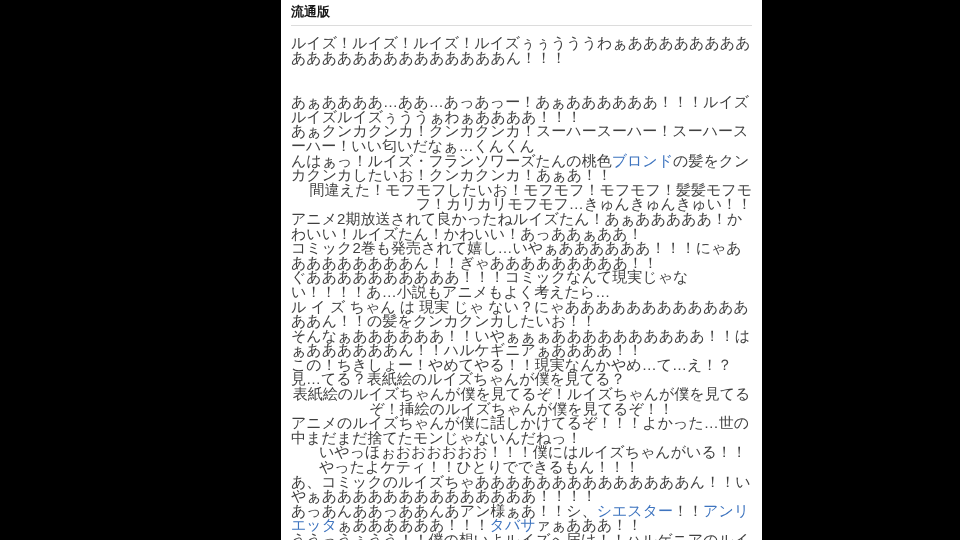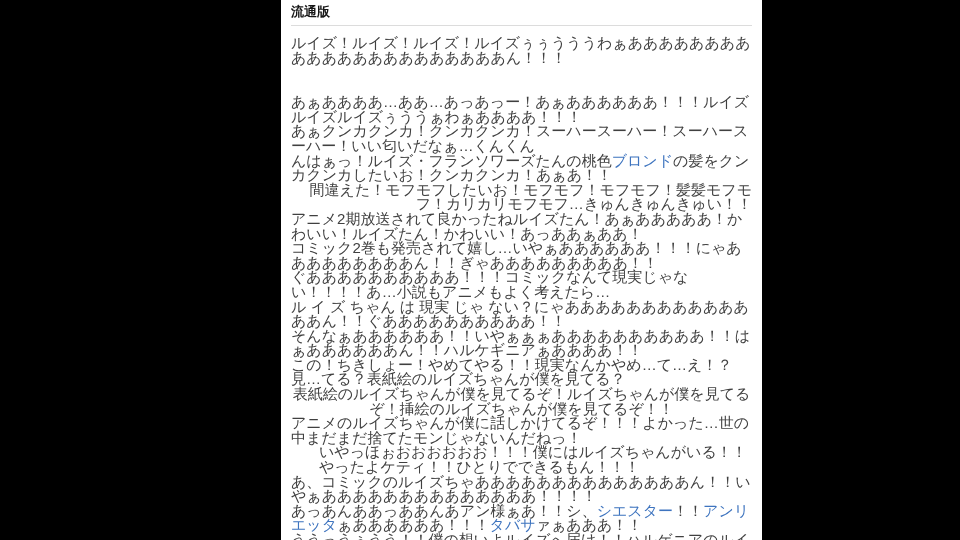--- a/index.html
+++ b/index.html
@@ -66,21 +66,21 @@
     <hr class="title-divider" style="border-top-color: rgb(220, 220, 220);">
     <div class="copypasta" id="copypasta">
         <p style="color: rgb(64, 64, 64);"><span>ルイズ！ルイズ！ルイズ！ルイズぅぅうううわぁああああああああああああああああああああああん！！！</span></p>
         <p style="color: rgb(64, 64, 64); margin-top: 30px;"><span>あぁああああ…ああ…あっあっー！あぁああああああ！！！ルイズルイズルイズぅううぁわぁああああ！！！</span></p>
         <p style="color: rgb(64, 64, 64);"><span>あぁクンカクンカ！クンカクンカ！スーハースーハー！スーハースーハー！いい匂いだなぁ…くんくん</span></p>
         <p style="color: rgb(64, 64, 64);"><span>んはぁっ！ルイズ・フランソワーズたんの桃色</span><a href="#" style="color: rgb(62, 116, 191);">ブロンド</a><span>の髪をクンカクンカしたいお！クンカクンカ！あぁあ！！</span></p>
         <p style="color: rgb(64, 64, 64); text-align: right;"><span>間違えた！モフモフしたいお！モフモフ！モフモフ！髪髪モフモフ！カリカリモフモフ…きゅんきゅんきゅい！！</span></p>
         <p style="color: rgb(64, 64, 64);"><span>アニメ2期放送されて良かったねルイズたん！あぁあああああ！かわいい！ルイズたん！かわいい！あっああぁああ！</span></p>
         <p style="color: rgb(64, 64, 64);"><span>コミック2巻も発売されて嬉し…いやぁああああああ！！！にゃあああああああああん！！ぎゃあああああああああ！！</span></p>
         <p style="color: rgb(64, 64, 64);"><span>ぐああああああああああ！！！コミックなんて現実じゃない！！！！あ…小説もアニメもよく考えたら…</span></p>
-        <p style="color: rgb(64, 64, 64);"><span>ル イ ズ ちゃん は 現実 じゃ ない？にゃああああああああああああああん！！ぐああああああああああ！！</span></p>
+        <p style="color: rgb(64, 64, 64);"><span>ル イ ズ ちゃん は 現実 じゃ ない？にゃああああああああああああああん！！の髪をクンカクンカしたいお！！</span></p>
         <p style="color: rgb(64, 64, 64);"><span>そんなぁああああああ！！いやぁぁぁああああああああああ！！はぁああああああん！！ハルケギニアぁああああ！！</span></p>
         <p style="color: rgb(64, 64, 64);"><span>この！ちきしょー！やめてやる！！現実なんかやめ…て…え！？見…てる？表紙絵のルイズちゃんが僕を見てる？</span></p>
         <p style="color: rgb(64, 64, 64); text-align: center;"><span>表紙絵のルイズちゃんが僕を見てるぞ！ルイズちゃんが僕を見てるぞ！挿絵のルイズちゃんが僕を見てるぞ！！</span></p>
         <p style="color: rgb(64, 64, 64);"><span>アニメのルイズちゃんが僕に話しかけてるぞ！！！よかった…世の中まだまだ捨てたモンじゃないんだねっ！</span></p>
         <p style="color: rgb(64, 64, 64); margin-left: 28px;"><span>いやっほぉおおおおおお！！！僕にはルイズちゃんがいる！！やったよケティ！！ひとりでできるもん！！！</span></p>
         <p style="color: rgb(64, 64, 64);"><span>あ、コミックのルイズちゃああああああああああああああん！！いやぁああああああああああああああ！！！！</span></p>
         <p style="color: rgb(64, 64, 64);"><span>あっあんああっああんあアン様ぁあ！！シ、</span><a href="#" style="color: rgb(62, 116, 191);">シエスター</a><span>！！</span><a href="#" style="color: rgb(62, 116, 191);">アンリエッタ</a><span>ぁああああああ！！！</span><a href="#" style="color: rgb(62, 116, 191);">タバサ</a><span>ァぁあああ！！</span></p>
         <p style="color: rgb(64, 64, 64);"><span>ううっうぅうう！！僕の想いよルイズへ届け！！ハルゲニアのルイズへ届け！</span></p>
       </div>
   </div>

